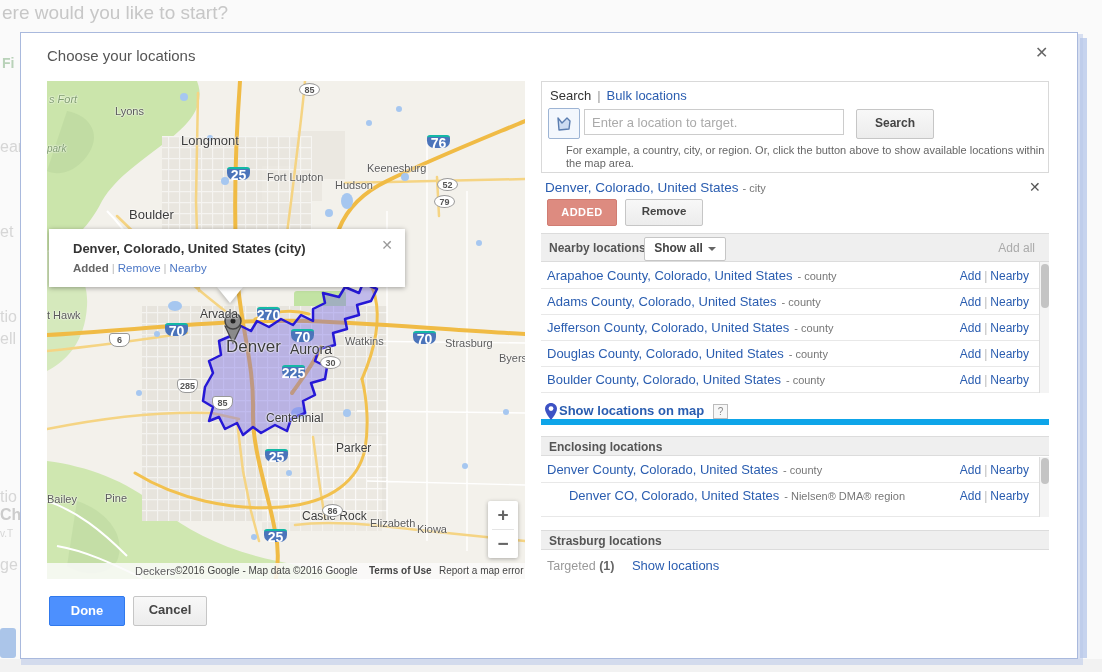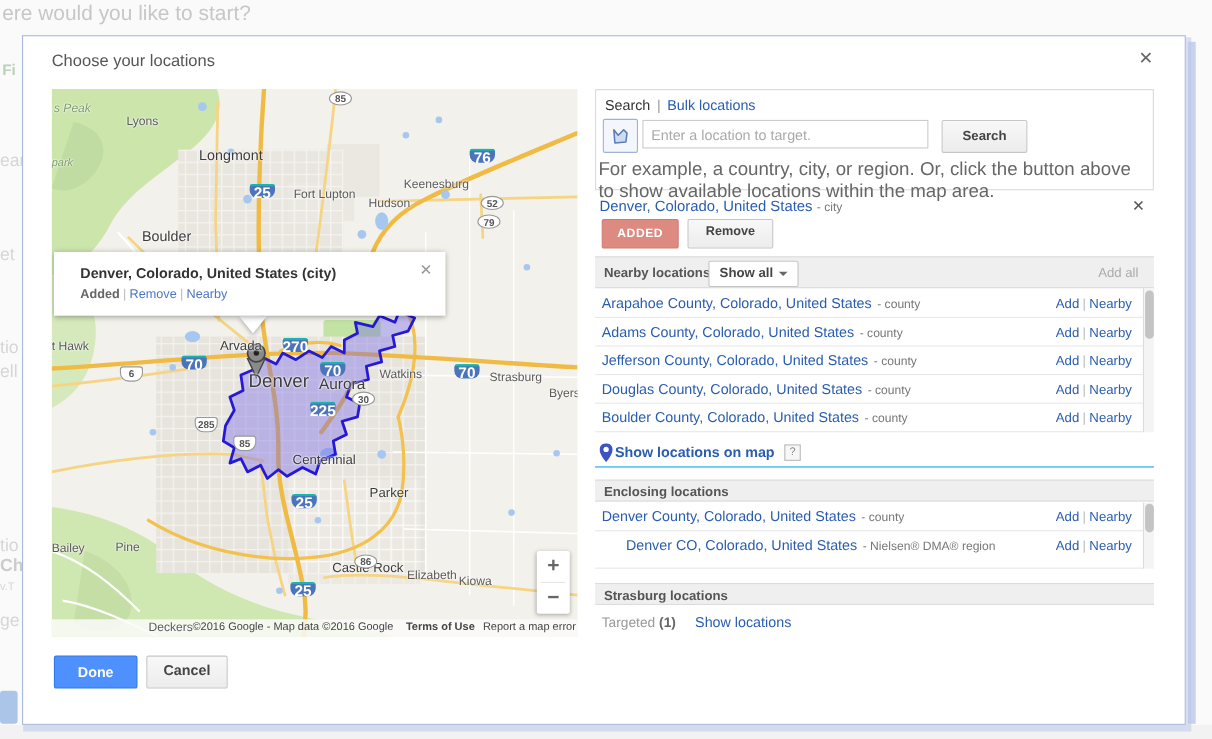--- a/index.html
+++ b/index.html
@@ -60,21 +60,21 @@
   .tabs .sep{color:#999;margin:0 6px;}
   .link{color:#2a5db0;cursor:pointer;text-decoration:none;}
   .poly-btn{position:absolute;left:6px;top:26px;width:30px;height:29px;border:1px solid #9db4d4;background:#f3f7fd;
     border-radius:2px;display:flex;align-items:center;justify-content:center;cursor:pointer;}
   .search-input{position:absolute;left:42px;top:27px;width:260px;height:26px;border:1px solid #ccc;box-sizing:border-box;
     font-size:13px;color:#444;padding:0 7px;font-family:"Liberation Sans",sans-serif;}
   .search-input::placeholder{color:#aaa;}
   .btn{display:inline-block;border:1px solid #c6c6c6;border-radius:2px;background:linear-gradient(#f8f8f8,#ececec);
     color:#444;font-size:12px;font-weight:bold;text-align:center;cursor:pointer;}
   .search-btn{position:absolute;left:314px;top:27px;width:76px;height:28px;line-height:26px;}
-  .help-txt{position:absolute;left:2px;top:62px;width:496px;font-size:17px;line-height:20px;color:#666;}
+  .help-txt{position:absolute;left:24px;top:62px;width:496px;font-size:11px;line-height:13px;color:#666;}
   .cur-row{position:absolute;left:4px;top:99px;white-space:nowrap;}
   .cur-name{font-size:13.5px;}
   .cur-type{font-size:11px;color:#777;margin-left:4px;}
   .cur-close{position:absolute;left:488px;top:98px;color:#555;font-weight:bold;font-size:14px;cursor:pointer;}
   .added-btn{position:absolute;left:6px;top:118px;width:68px;height:25px;background:#dd8b80;border:1px solid #d07c72;
     border-radius:2px;color:#fff;font-size:11px;font-weight:bold;text-align:center;line-height:25px;letter-spacing:.5px;}
   .remove-btn{position:absolute;left:84px;top:118px;width:76px;height:25px;line-height:23px;font-size:11.5px;}
   .secbar{position:absolute;left:0;width:508px;background:#efefef;border-top:1px solid #dcdcdc;border-bottom:1px solid #dcdcdc;box-sizing:border-box;}
   .secbar .hdr{position:absolute;left:8px;font-size:12px;font-weight:bold;color:#555;}
   .nearby-bar{top:152px;height:29px;}
@@ -84,21 +84,21 @@
   .showall .chev{display:inline-block;width:0;height:0;border-left:4px solid transparent;border-right:4px solid transparent;
     border-top:4px solid #666;margin-left:5px;vertical-align:middle;}
   .addall{position:absolute;right:14px;top:7px;font-size:12px;color:#aaa;}
   .lrow{position:absolute;left:0;width:498px;height:26px;border-bottom:1px solid #e8e8e8;box-sizing:border-box;}
   .lname{position:absolute;left:6px;top:5px;font-size:13px;color:#2a5db0;cursor:pointer;white-space:nowrap;}
   .ltype{font-size:11px;color:#777;margin-left:5px;}
   .lacts{position:absolute;right:10px;top:6px;font-size:12px;white-space:nowrap;}
   .lacts .sep{color:#bbb;margin:0 3px;}
   .sbar{position:absolute;width:10px;background:#f4f4f4;border-left:1px solid #ddd;box-sizing:border-box;}
   .sthumb{position:absolute;left:1px;width:8px;background:#c4c4c4;border-radius:4px;cursor:pointer;}
-  .showmap-row{position:absolute;left:0;top:318px;width:508px;height:26px;border-bottom:1px solid #0ea5e9;box-sizing:border-box;}
+  .showmap-row{position:absolute;left:0;top:318px;width:508px;height:26px;border-bottom:6px solid #0ea5e9;box-sizing:border-box;}
   .showmap-link{position:absolute;left:18px;top:4px;font-size:13px;font-weight:bold;color:#2a5db0;cursor:pointer;}
   .qbox{position:absolute;left:172px;top:5px;width:13px;height:13px;border:1px solid #bbb;background:#f7f7f7;
     color:#888;font-size:10px;text-align:center;line-height:13px;cursor:pointer;}
   .enc-bar{top:355px;height:20px;}
   .enc-bar .hdr{top:3px;}
   .sel-bar{top:449px;height:20px;}
   .sel-bar .hdr{top:3px;}
   .targeted-row{position:absolute;left:6px;top:477px;font-size:12.5px;color:#999;}
   .targeted-row b{color:#666;}
   .targeted-row .link{font-size:13px;margin-left:14px;}
@@ -208,21 +208,21 @@
 
       <path d="M158,306 L166,292 162,280 174,274 172,260 186,254 192,244 204,250 210,240 222,246 234,238 246,244 254,234 266,240 266,228 278,222 276,212 292,216 298,206 312,212 316,202 330,208 324,220 310,224 312,234 298,238 300,248 286,252 288,264 272,268 268,280 280,286 278,298 264,302 268,314 256,320 258,332 244,338 240,350 228,344 214,352 206,346 196,354 190,342 178,348 172,336 162,340 166,326 156,320 Z" fill="rgba(110,98,235,0.38)" stroke="#2618d6" stroke-width="2.5" stroke-linejoin="round"></path>
 
       <g>
         <path d="M178,245 L186,262 L194,245 Z" fill="#8a8a8a" stroke="#444" stroke-width="1.2"></path>
         <circle cx="186" cy="240" r="8" fill="#8a8a8a" stroke="#444" stroke-width="1.5"></circle>
         <circle cx="186" cy="240" r="2.5" fill="#222"></circle>
       </g>
     </svg>
 
-    <span class="mlabel green" style="left:2px;top:12px;">s Peak</span>
+    <span class="mlabel green" style="left:2px;top:12px;">s Fort</span>
     <span class="mlabel green" style="left:0;top:62px;font-size:10px;">park</span>
     <span class="mlabel" style="left:68px;top:24px;">Lyons</span>
     <span class="mlabel big" style="left:105px;top:52px;font-size:13px;">Longmont</span>
     <span class="mlabel big" style="left:53px;top:126px;font-size:13px;">Boulder</span>
     <span class="mlabel" style="left:220px;top:90px;">Fort Lupton</span>
     <span class="mlabel" style="left:288px;top:98px;">Hudson</span>
     <span class="mlabel" style="left:320px;top:81px;">Keenesburg</span>
     <span class="mlabel" style="left:0;top:228px;">t Hawk</span>
     <span class="mlabel big" style="left:124px;top:226px;font-size:12px;">Arvada</span>
     <span class="mlabel big" style="left:150px;top:256px;font-size:17px;z-index:2;">Denver</span>

